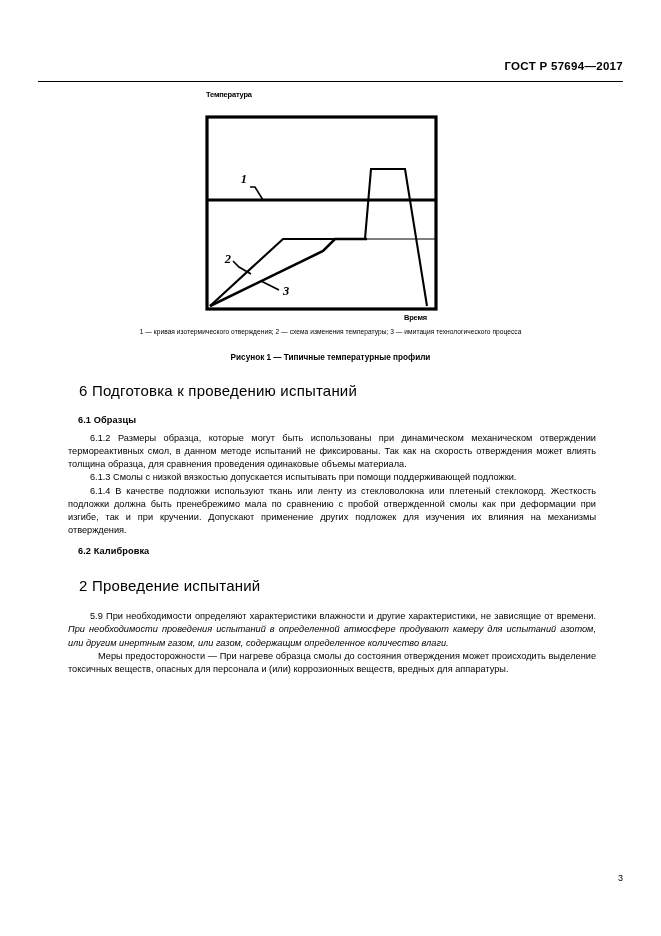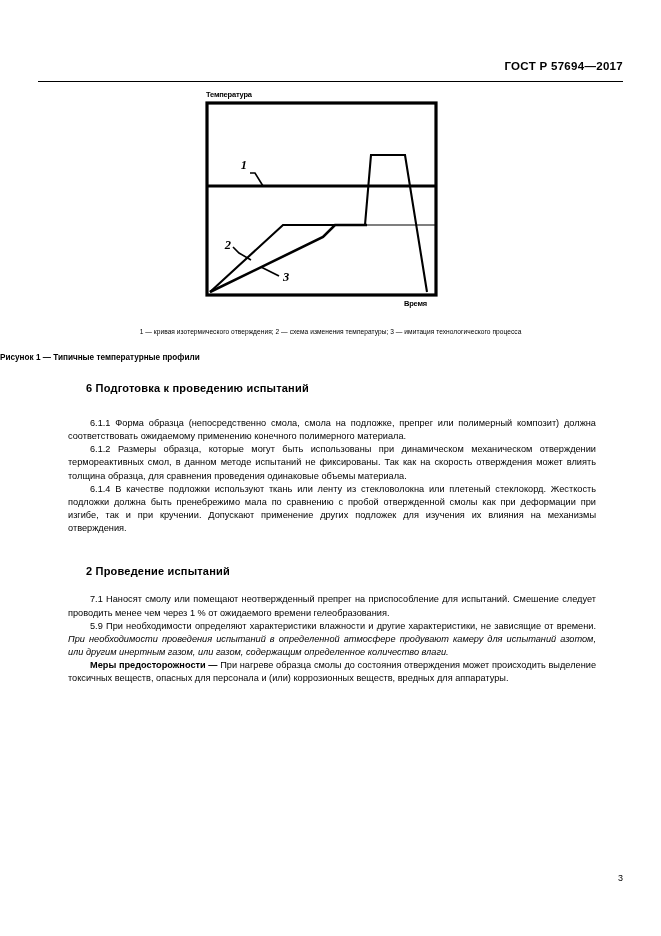--- a/index.html
+++ b/index.html
@@ -44,21 +44,21 @@
   .figure {
     position: absolute;
     top: 90px;
     left: 196px;
     width: 250px;
   }
   .axis-label-y {
     font-size: 7.5px;
     font-weight: bold;
     margin-left: 10px;
-    margin-bottom: 2px;
+    margin-bottom: 16px;
     letter-spacing: -0.2px;
   }
   .chart-wrap {
     position: relative;
     width: 233px;
     height: 196px;
     margin-left: 9px;
   }
   .chart-wrap svg { display: block; }
   .axis-label-x {
@@ -77,57 +77,57 @@
     width: 661px;
     text-align: center;
     font-size: 6.6px;
     letter-spacing: 0.05px;
   }
   .fig-caption {
     position: absolute;
     top: 353px;
     left: 0;
     width: 661px;
-    text-align: left;
+    text-align: center;
     font-size: 8.2px;
     font-weight: bold;
   }
 
   
   .content {
     position: absolute;
     top: 382px;
     left: 68px;
     width: 528px;
   }
   h2.sec {
-    font-size: 11px;
-    font-weight: bold;
-    margin: 0 0 0 18px;
+    font-size: 15px;
+    font-weight: normal;
+    margin: 0 0 0 11px;
     padding: 0;
     letter-spacing: 0.2px;
   }
   h3.subsec {
     font-size: 9.2px;
     font-weight: bold;
     margin: 0 0 0 10px;
     padding: 0;
     letter-spacing: 0.1px;
   }
   p.para {
     font-size: 9.2px;
     line-height: 13.15px;
     margin: 0;
     padding: 0;
     text-align: justify;
     text-indent: 22px;
     letter-spacing: 0.01px;
   }
   p.para i { font-style: italic; }
-  p.para b { font-weight: bold; }
+  p.para b { font-weight: normal; margin-left: 8px; }
   .sp-5  { height: 5px; }
   .sp-7  { height: 7px; }
   .sp-9  { height: 9px; }
   .sp-16 { height: 16px; }
 
   .page-number {
     position: absolute;
     bottom: 53px;
     right: 38px;
     font-size: 9px;
@@ -171,34 +171,35 @@
   </div>
 
   <div class="fig-legend">1 — кривая изотермического отверждения; 2 — схема изменения температуры; 3 — имитация технологического процесса</div>
   <div class="fig-caption">Рисунок 1 — Типичные температурные профили</div>
 
   <div class="content">
 
     <h2 class="sec">6  Подготовка к проведению испытаний</h2>
     <div class="sp-16"></div>
 
+    <h3 class="subsec">6.1  Образцы</h3>
     <div class="sp-7"></div>
 
-    <p class="para">6.1.1  Форма образца (непосредственно смола, смола на подложке, препрег или полимерный композит) должна соответствовать ожидаемому применению конечного полимерного материала.</p>
     <p class="para">6.1.2  Размеры образца, которые могут быть использованы при динамическом механическом отверждении термореактивных смол, в данном методе испытаний не фиксированы. Так как на скорость отверждения может влиять толщина образца, для сравнения проведения одинаковые объемы материала.</p>
+    <p class="para">6.1.3  Смолы с низкой вязкостью допускается испытывать при помощи поддерживающей подложки.</p>
     <p class="para">6.1.4  В качестве подложки используют ткань или ленту из стекловолокна или плетеный стеклокорд. Жесткость подложки должна быть пренебрежимо мала по сравнению с пробой отвержденной смолы как при деформации при изгибе, так и при кручении. Допускают применение других подложек для изучения их влияния на механизмы отверждения.</p>
 
     <div class="sp-9"></div>
+    <h3 class="subsec">6.2  Калибровка</h3>
     <div class="sp-5"></div>
 
     <div class="sp-16"></div>
     <h2 class="sec">2  Проведение испытаний</h2>
     <div class="sp-16"></div>
 
-    <p class="para">7.1  Наносят смолу или помещают неотвержденный препрег на приспособление для испытаний. Смешение следует проводить менее чем через 1 % от ожидаемого времени гелеобразования.</p>
     <p class="para"><span>5.9  При необходимости определяют характеристики влажности и другие характеристики, не зависящие от времени. </span><i>При необходимости проведения испытаний в определенной атмосфере продувают камеру для испытаний азотом, или другим инертным газом, или газом, содержащим определенное количество влаги.</i></p>
     <p class="para"><b>Меры предосторожности —</b><span> При нагреве образца смолы до состояния отверждения может происходить выделение токсичных веществ, опасных для персонала и (или) коррозионных веществ, вредных для аппаратуры.</span></p>
 
   </div>
 
   <div class="page-number">3</div>
 
 </div>
 
 </body></html>

